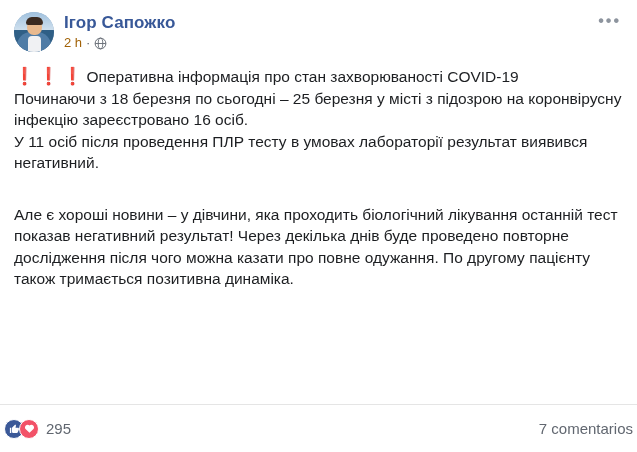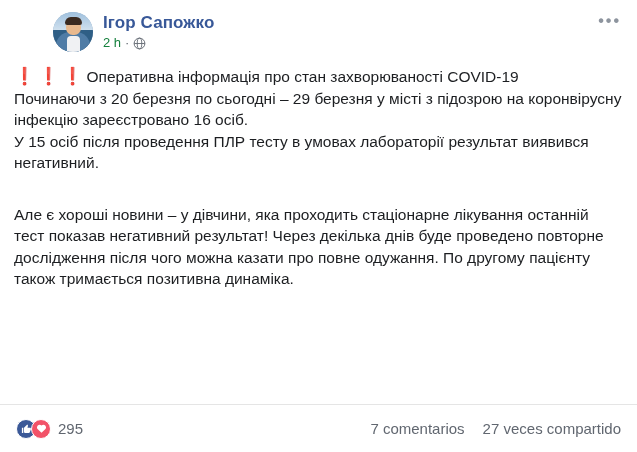--- a/index.html
+++ b/index.html
@@ -19,21 +19,20 @@
     height: 452px;
     box-sizing: border-box;
     background: #ffffff;
     position: relative;
   }
   .post-header {
     display: flex;
     align-items: flex-start;
     padding: 12px 14px 4px 14px;
     position: relative;
-    margin-left: 39px;
   }
   .avatar {
     width: 40px;
     height: 40px;
     border-radius: 50%;
     overflow: hidden;
     flex: 0 0 40px;
     background: #8fa9c4;
     position: relative;
   }
@@ -107,21 +106,21 @@
   }
   .meta-row {
     display: flex;
     align-items: center;
     margin-top: 3px;
     color: #616770;
     font-size: 13px;
     line-height: 14px;
   }
   .meta-time {
-    color: #15803d;
+    color: #a16207;
   }
   .meta-dot {
     margin: 0 4px;
     color: #616770;
   }
   .globe-icon svg {
     display: block;
   }
   .more-menu {
     position: absolute;
@@ -154,21 +153,21 @@
   .footer {
     position: absolute;
     left: 0;
     right: 0;
     bottom: 0;
     height: 48px;
     border-top: 1px solid #e5e5e5;
     display: flex;
     align-items: center;
     justify-content: space-between;
-    padding: 0 16px;
+    padding: 0 4px;
     box-sizing: border-box;
   }
   .reactions {
     display: flex;
     align-items: center;
   }
   .react-bubble {
     width: 20px;
     height: 20px;
     border-radius: 50%;
@@ -230,40 +229,39 @@
             <line x1="1.5" y1="8" x2="14.5" y2="8" stroke="#616770" stroke-width="1.1"></line>
           </svg>
         </span>
       </div>
     </div>
     <div class="more-menu">•••</div>
   </div>
 
   <div class="post-body">
     <p><span class="alert-marks">❗❗❗</span><span>Оперативна інформація про стан захворюваності COVID-19</span></p>
-    <p>Починаючи з 20 березня по сьогодні – 29 березня у місті з підозрою на коронвірусну інфекцію зареєстровано 16 осіб.</p>
-    <p>У 15 осіб після проведення ПЛР тесту в умовах лабораторії результат виявився негативний.</p>
+    <p>Починаючи з 18 березня по сьогодні – 25 березня у місті з підозрою на коронвірусну інфекцію зареєстровано 16 осіб.</p>
+    <p>У 11 осіб після проведення ПЛР тесту в умовах лабораторії результат виявився негативний.</p>
     <div class="para-gap"></div>
     <div class="para-gap"></div>
-    <p>Але є хороші новини – у дівчини, яка проходить стаціонарне лікування останній тест показав негативний результат! Через декілька днів буде проведено повторне дослідження після чого можна казати про повне одужання. По другому пацієнту також тримається позитивна динаміка.</p>
+    <p>Але є хороші новини – у дівчини, яка проходить біологічний лікування останній тест показав негативний результат! Через декілька днів буде проведено повторне дослідження після чого можна казати про повне одужання. По другому пацієнту також тримається позитивна динаміка.</p>
   </div>
 
   <div class="footer">
     <div class="reactions">
       <span class="react-bubble react-like">
         <svg width="11" height="11" viewBox="0 0 16 16" fill="#ffffff">
           <path d="M6.2 14.5h5.1c.7 0 1.3-.4 1.5-1l1.5-3.6c.1-.2.1-.4.1-.5V8.1c0-.7-.6-1.3-1.3-1.3H9.5l.6-2.9c0-.1 0-.3 0-.4 0-.3-.1-.5-.3-.7l-.7-.7-4.4 4.6c-.2.2-.4.6-.4.9v5.6c0 .7.6 1.3 1.3 1.3h.6zM1.3 6.8h2v7.7h-2V6.8z"></path>
         </svg>
       </span>
       <span class="react-bubble react-love">
         <svg width="11" height="11" viewBox="0 0 16 16" fill="#ffffff">
           <path d="M8 14.3L2.6 9.1C1 7.6 1 5.1 2.6 3.6c1.5-1.5 4-1.4 5.4.2 1.4-1.6 3.9-1.7 5.4-.2 1.6 1.5 1.6 4 0 5.5L8 14.3z"></path>
         </svg>
       </span>
       <span class="react-count">295</span>
     </div>
     <div class="footer-right">
       <span>7 comentarios</span>
-      <span>27 veces compartido</span>
     </div>
   </div>
 
 </div>
 
 </body></html>

